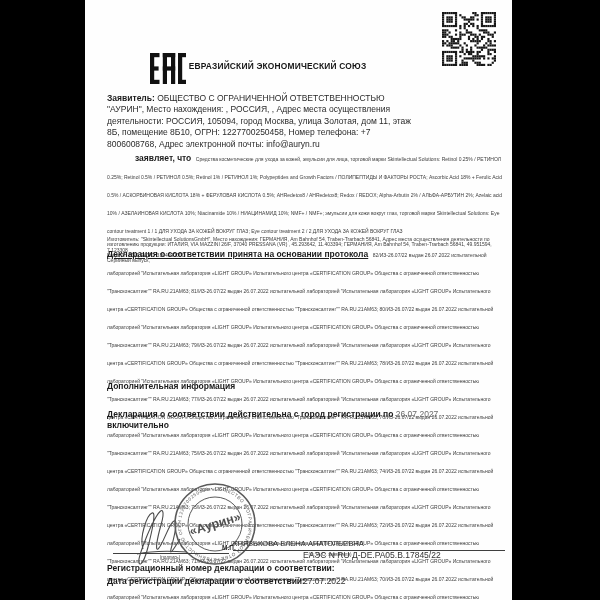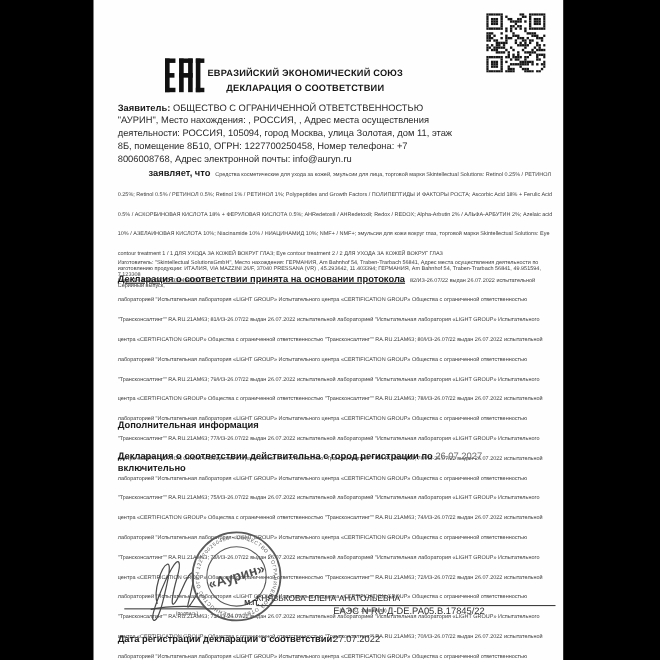--- a/index.html
+++ b/index.html
@@ -335,21 +335,20 @@
           <rect x="36.72" y="51.84" width="2.16" height="2.16" fill="#161616"></rect>
           <rect x="38.88" y="51.84" width="2.16" height="2.16" fill="#161616"></rect>
           <rect x="41.04" y="51.84" width="2.16" height="2.16" fill="#161616"></rect>
           <rect x="45.36" y="51.84" width="2.16" height="2.16" fill="#161616"></rect>
           <rect x="47.52" y="51.84" width="2.16" height="2.16" fill="#161616"></rect>
         </svg>
     </div>
 
     <div class="abs title" style="left:20px;top:59px;width:345px;">
       <div>ЕВРАЗИЙСКИЙ ЭКОНОМИЧЕСКИЙ СОЮЗ</div>
-      <div>ДЕКЛАРАЦИЯ О СООТВЕТСТВИИ</div>
     </div>
 
     <div class="abs t8" style="left:22px;top:93px;width:312px;">
       <span class="b">Заявитель:</span>
       <span>ОБЩЕСТВО С ОГРАНИЧЕННОЙ ОТВЕТСТВЕННОСТЬЮ "АУРИН", Место нахождения: , РОССИЯ, , Адрес места осуществления деятельности: РОССИЯ, 105094, город Москва, улица Золотая, дом 11, этаж 8Б, помещение 8Б10, ОГРН: 1227700250458, Номер телефона: +7 8006008768, Адрес электронной почты: info@auryn.ru</span>
     </div>
 
     <div class="abs" style="left:22px;top:147px;width:398px;">
       <span class="b" style="font-size:8.5px;padding-left:28px;">заявляет, что</span>
       <span class="tiny">Средства косметические для ухода за кожей, эмульсии для лица, торговой марки Skintellectual Solutions: Retinol 0.25% / РЕТИНОЛ 0.25%; Retinol 0.5% / РЕТИНОЛ 0.5%; Retinol 1% / РЕТИНОЛ 1%; Polypeptides and Growth Factors / ПОЛИПЕПТИДЫ И ФАКТОРЫ РОСТА; Ascorbic Acid 18% + Ferulic Acid 0.5% / АСКОРБИНОВАЯ КИСЛОТА 18% + ФЕРУЛОВАЯ КИСЛОТА 0.5%; AHRedetox8 / AHRedetox8; Redox / REDOX; Alpha-Arbutin 2% / АЛЬФА-АРБУТИН 2%; Azelaic acid 10% / АЗЕЛАИНОВАЯ КИСЛОТА 10%; Niacinamide 10% / НИАЦИНАМИД 10%; NMF+ / NMF+; эмульсии для кожи вокруг глаз, торговой марки Skintellectual Solutions: Eye contour treatment 1 / 1 ДЛЯ УХОДА ЗА КОЖЕЙ ВОКРУГ ГЛАЗ; Eye contour treatment 2 / 2 ДЛЯ УХОДА ЗА КОЖЕЙ ВОКРУГ ГЛАЗ</span>
@@ -395,18 +394,19 @@
       </svg>
     </div>
 
     <div class="abs sigline" style="left:28px;top:553px;width:116px;"></div>
     <div class="abs lbl4" style="left:40px;top:555px;width:90px;">(подпись)</div>
 
     <div class="abs" style="left:148px;top:539px;font-size:7.6px;color:#2a2a2a;text-align:center;">КНЯЗЬКОВА ЕЛЕНА АНАТОЛЬЕВНА</div>
     <div class="abs sigline" style="left:148px;top:550px;width:272px;"></div>
     <div class="abs lbl4" style="left:145px;top:552px;width:200px;">(Ф. И. О. заявителя)</div>
 
+    <div class="abs b" style="left:22px;top:563px;font-size:8.5px;">Регистрационный номер декларации о соответствии:</div>
     <div class="abs val" style="left:218px;top:550px;font-size:8.5px;">ЕАЭС N RU Д-DE.PA05.B.17845/22</div>
     <div class="abs b" style="left:22px;top:576px;font-size:8.5px;">Дата регистрации декларации о соответствии:</div>
     <div class="abs val" style="left:218px;top:576px;font-size:8.5px;">27.07.2022</div>
 
   </div>
 </div>
 
 </body></html>

